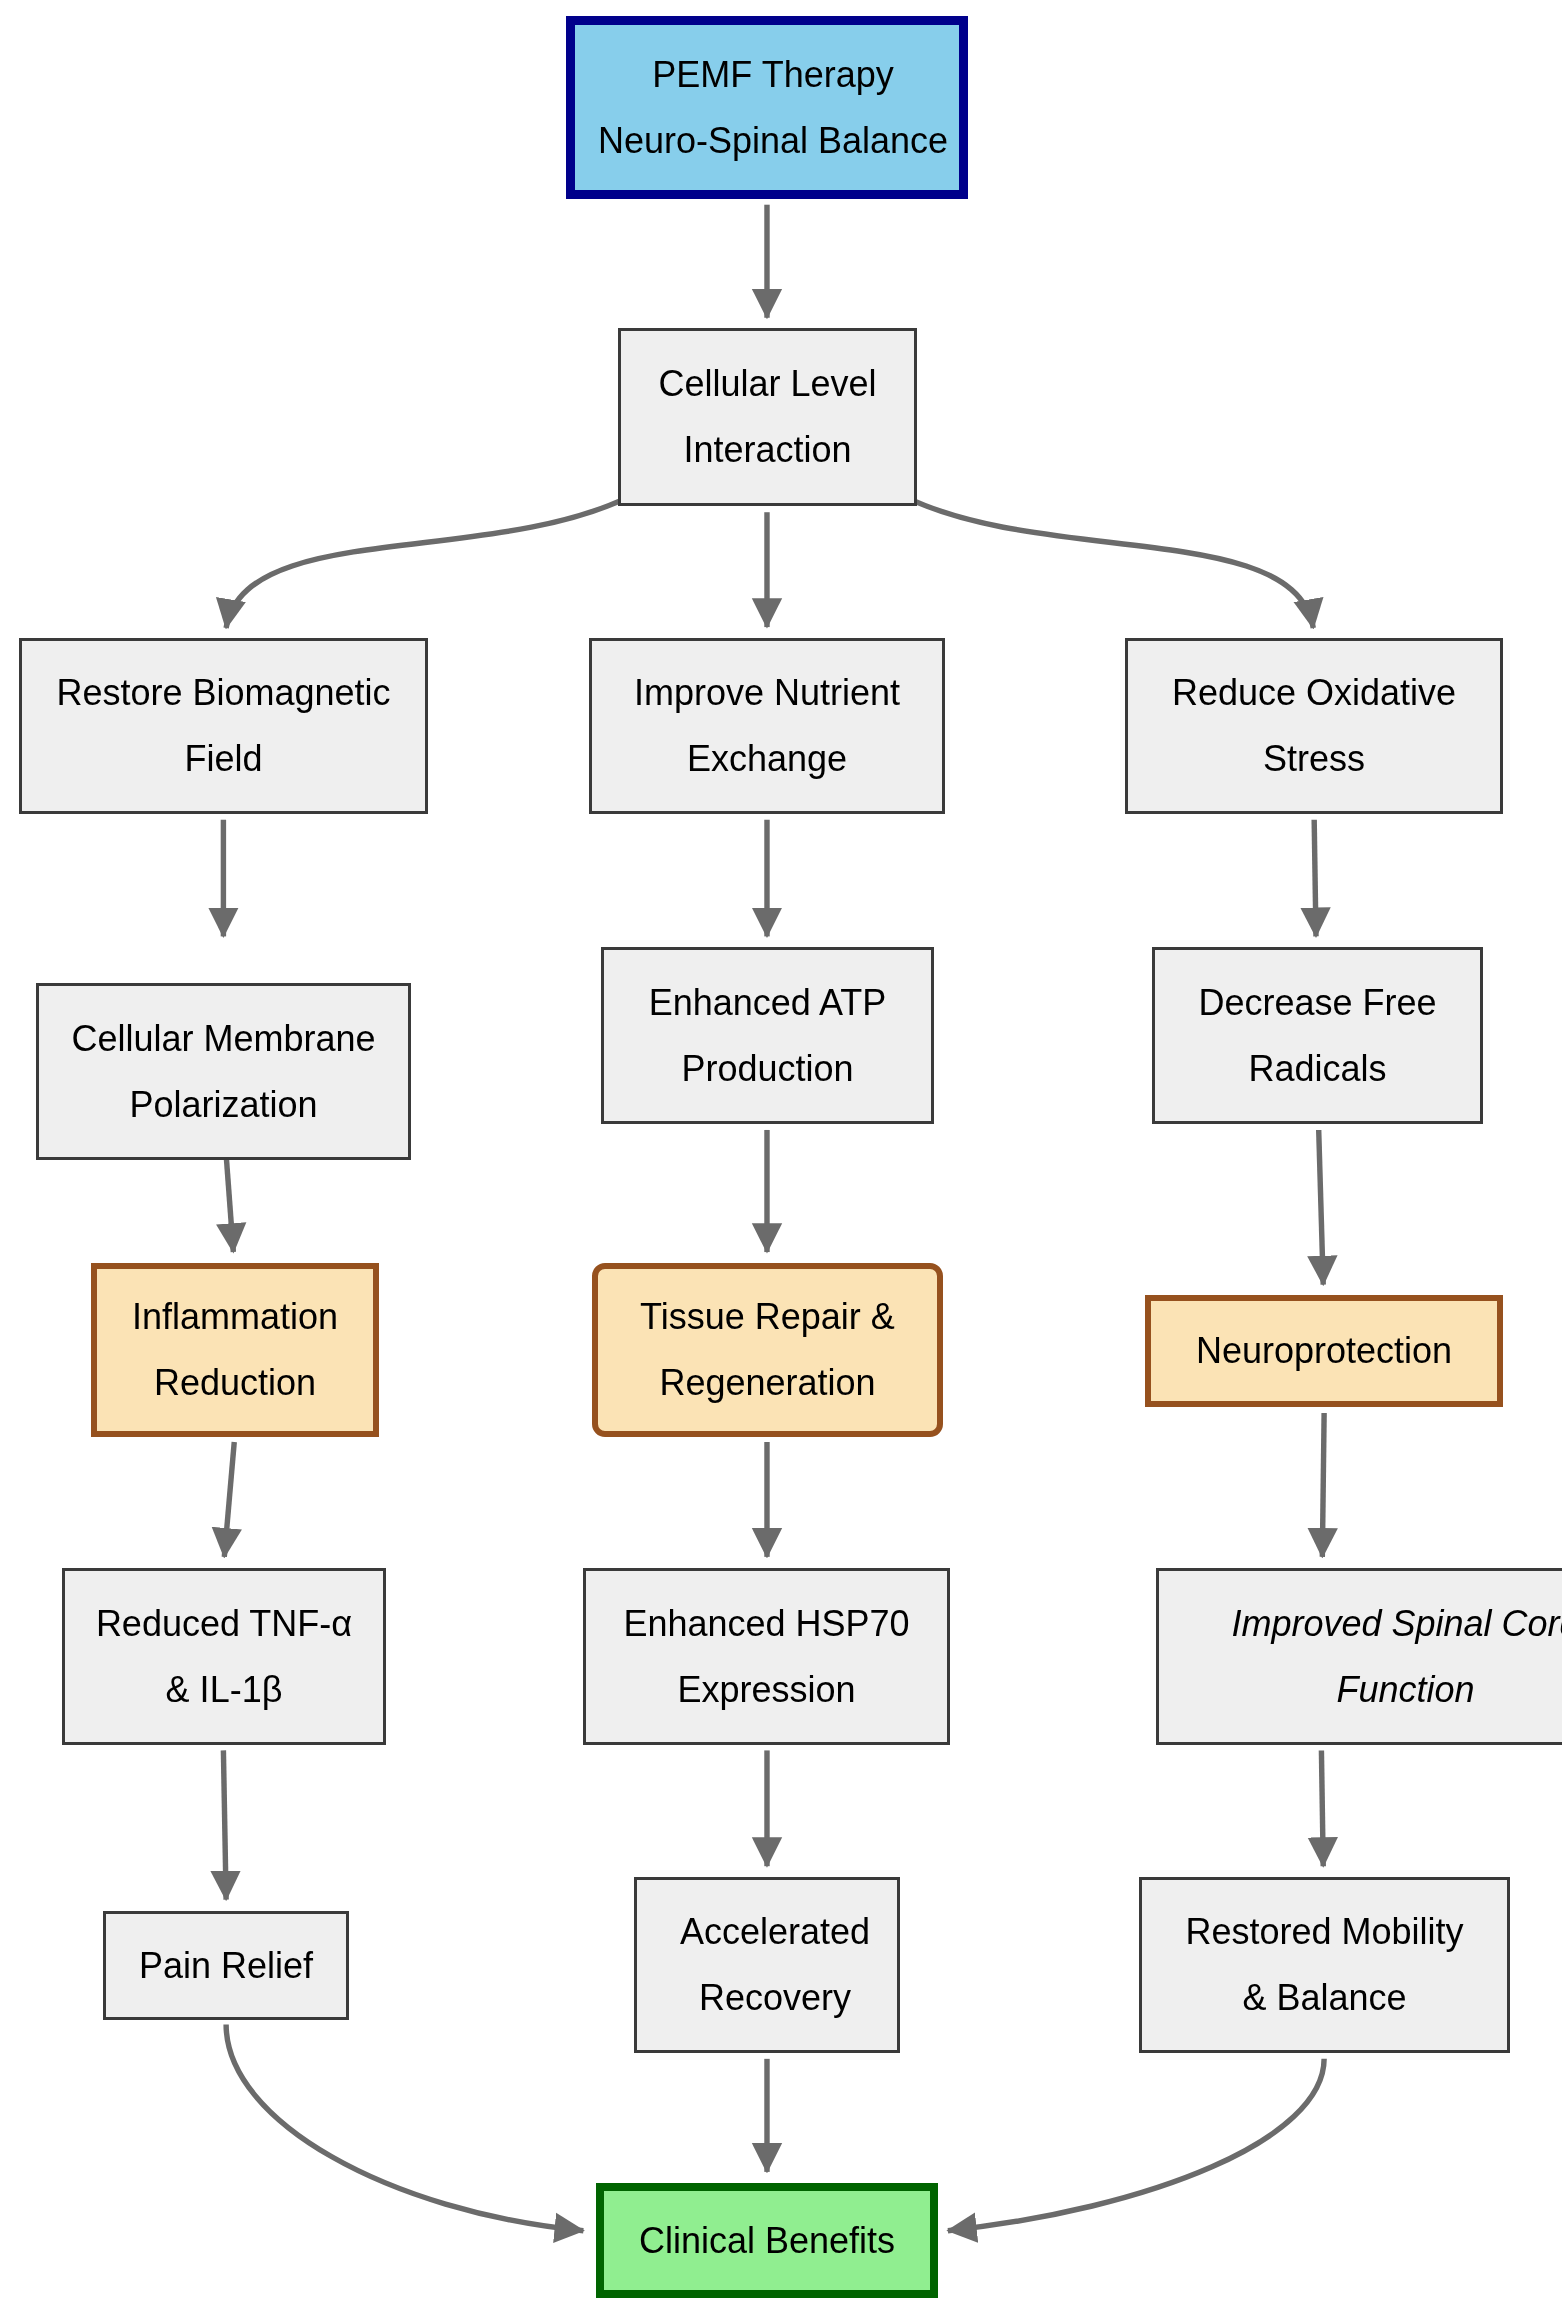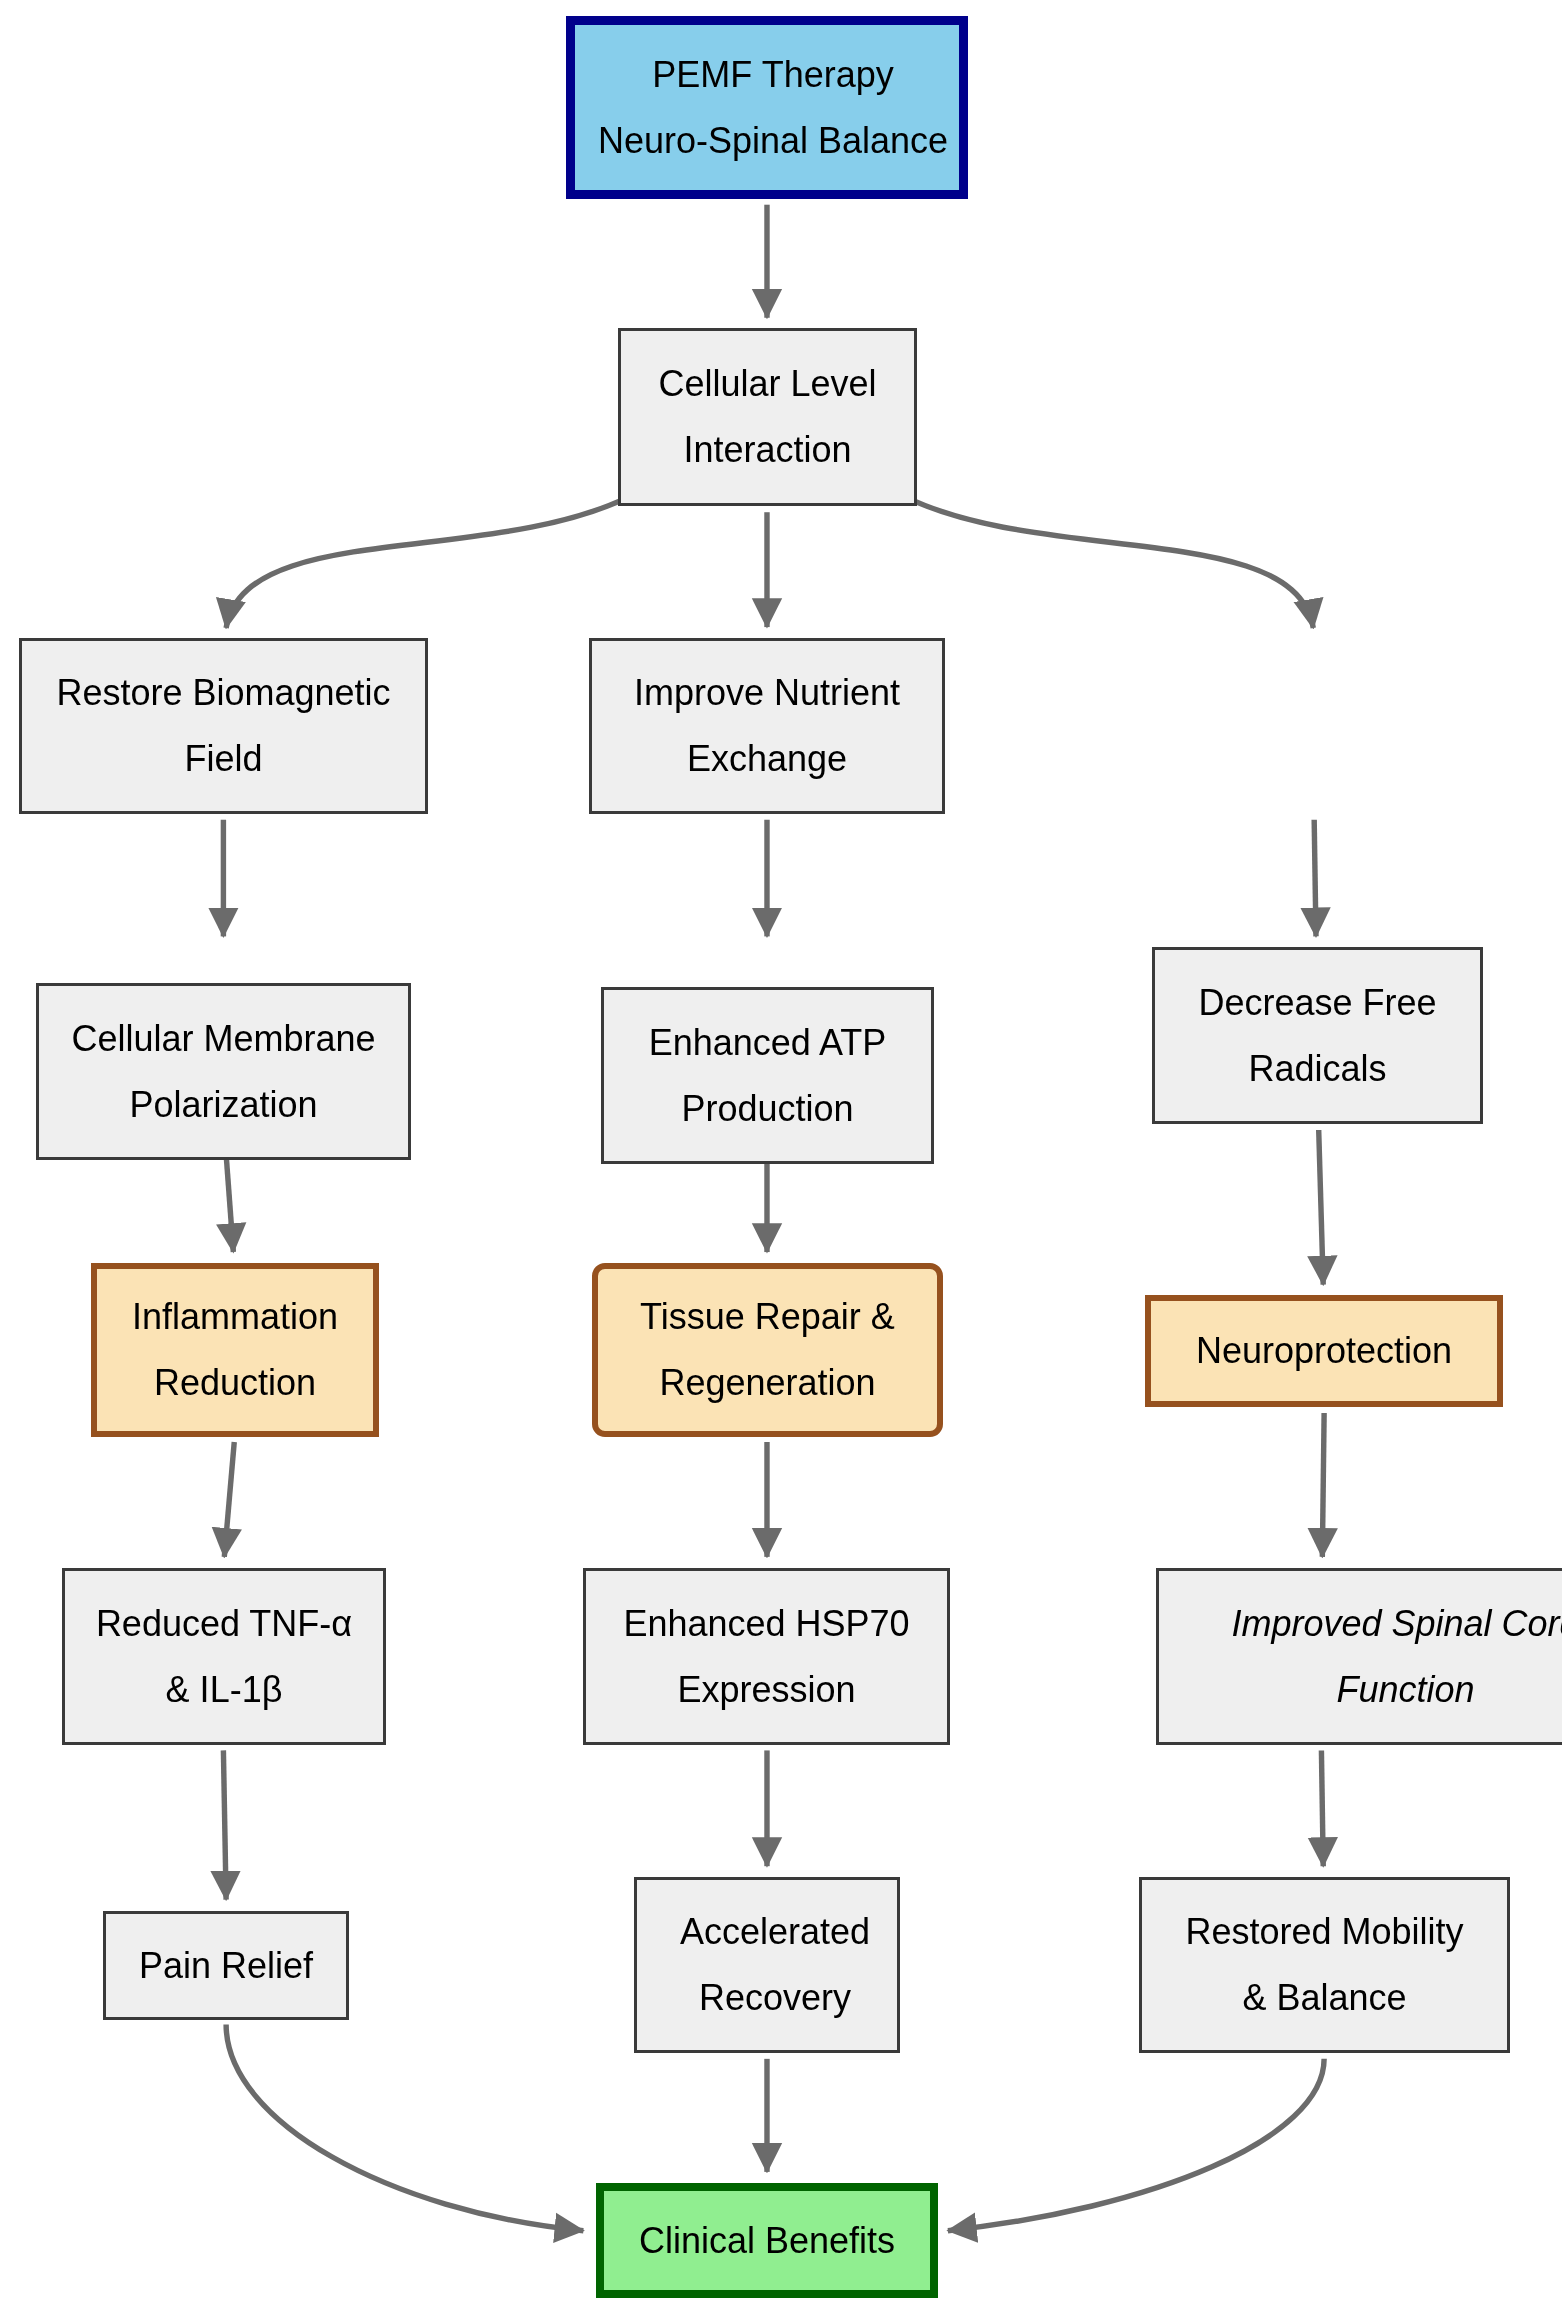--- a/index.html
+++ b/index.html
@@ -62,25 +62,27 @@
 
   <div class="node" style="left:618px; top:328px; width:299px; height:178px;">Cellular Level
 Interaction</div>
 
   <div class="node" style="left:19px; top:638px; width:409px; height:176px;">Restore Biomagnetic
 Field</div>
 
   <div class="node" style="left:589px; top:638px; width:356px; height:176px;">Improve Nutrient
 Exchange</div>
 
+  <div class="node" style="left:1125px; top:638px; width:378px; height:176px;">Reduce Oxidative
+Stress</div>
 
   <div class="node" style="left:36px; top:947px; width:375px; height:177px;margin-top:36px;">Cellular Membrane
 Polarization</div>
 
-  <div class="node" style="left:601px; top:947px; width:333px; height:177px;margin-top:40px;">Enhanced ATP
+  <div class="node" style="left:601px; top:947px; width:333px; height:177px;">Enhanced ATP
 Production</div>
 
   <div class="node" style="left:1152px; top:947px; width:331px; height:177px;">Decrease Free
 Radicals</div>
 
   <div class="node milestone" style="left:91px; top:1263px; width:288px; height:174px;">Inflammation
 Reduction</div>
 
   <div class="node milestone" style="left:592px; top:1263px; width:351px; height:174px;border-radius:13px;">Tissue Repair &amp;
 Regeneration</div>

